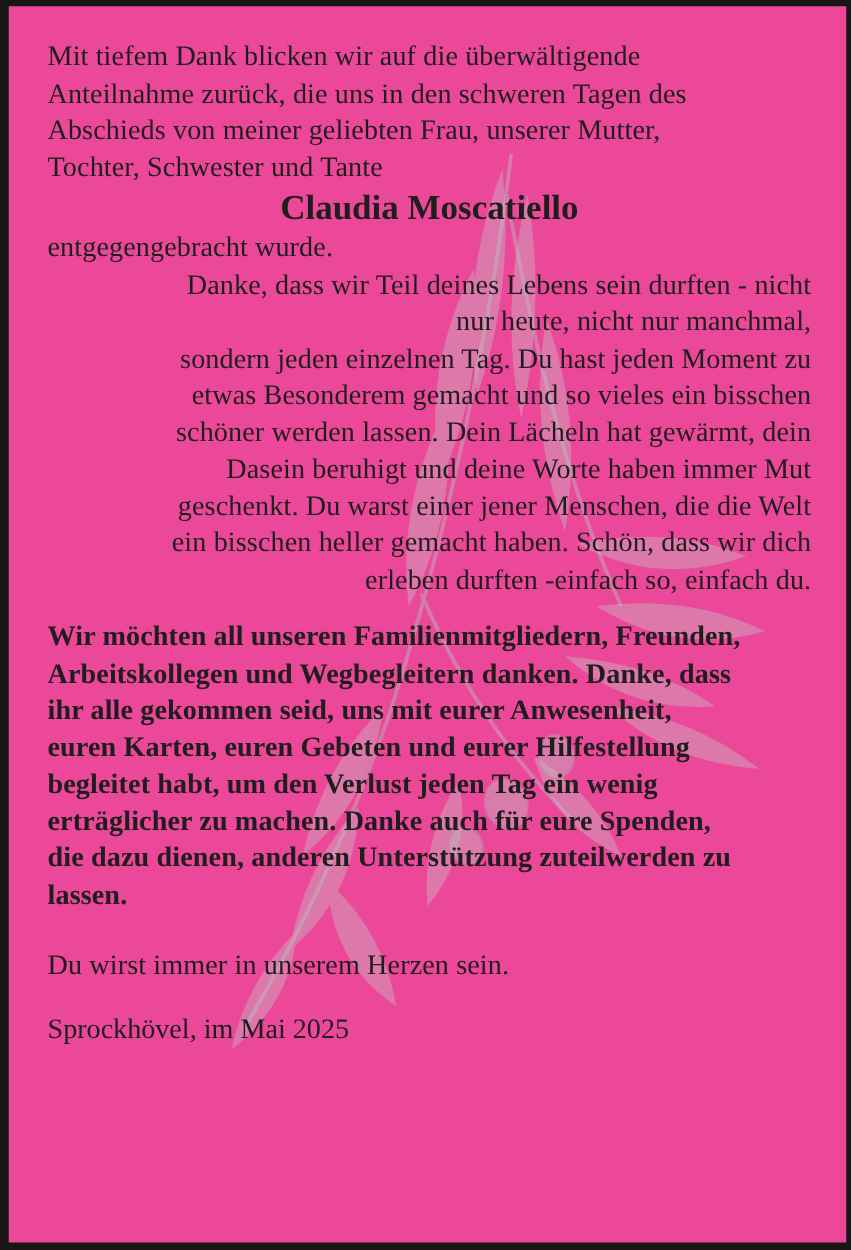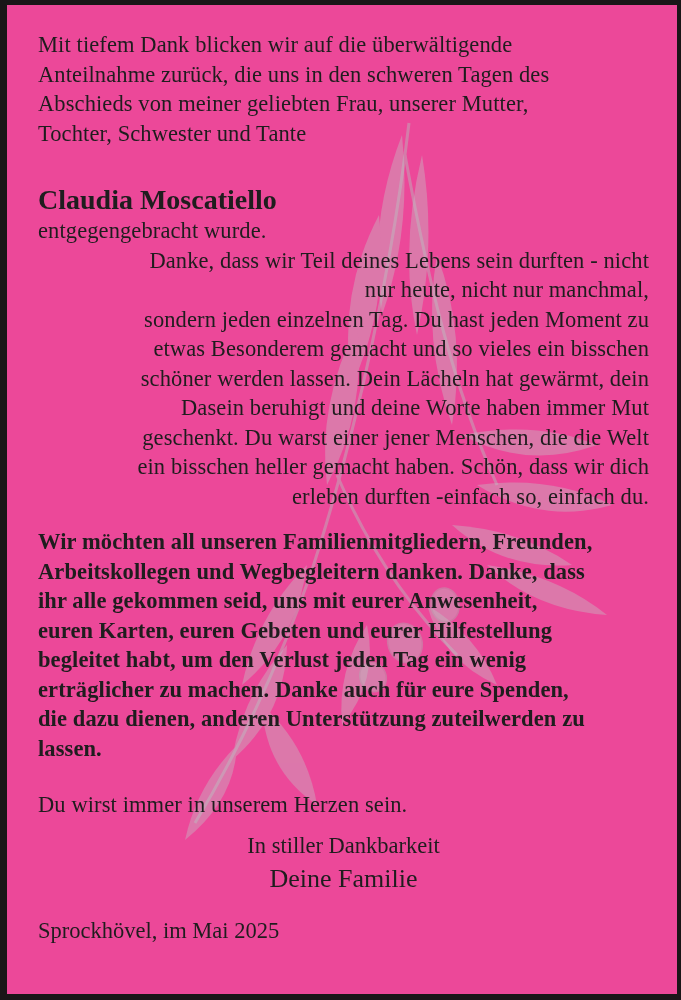--- a/index.html
+++ b/index.html
@@ -36,21 +36,22 @@
     padding: 25px 28px 0 31px;
   }
   .body {
     margin: 0;
     font-size: 22.5px;
     line-height: 29.5px;
     white-space: pre-line;
     letter-spacing: 0.1px;
   }
   .name-block {
-    margin-top: 35px;
+    text-align: center;
+    margin-top: 2px;
   }
   .name {
     font-size: 28px;
     line-height: 33px;
     font-weight: bold;
   }
   .maiden {
     font-size: 21px;
     line-height: 27px;
     font-weight: bold;
@@ -146,21 +147,17 @@
 Arbeitskollegen und Wegbegleitern danken. Danke, dass
 ihr alle gekommen seid, uns mit eurer Anwesenheit,
 euren Karten, euren Gebeten und eurer Hilfestellung
 begleitet habt, um den Verlust jeden Tag ein wenig
 erträglicher zu machen. Danke auch für eure Spenden,
 die dazu dienen, anderen Unterstützung zuteilwerden zu
 lassen.</p>
 
     <p class="body closing">Du wirst immer in unserem Herzen sein.</p>
 
-    <div class="sign-block">
-      <div class="gratitude">In stiller Dankbarkeit</div>
-      <div class="family">Deine Familie</div>
-    </div>
 
     <p class="place-date">Sprockhövel, im Mai 2025</p>
 
   </div>
 </div>
 
 </body></html>

